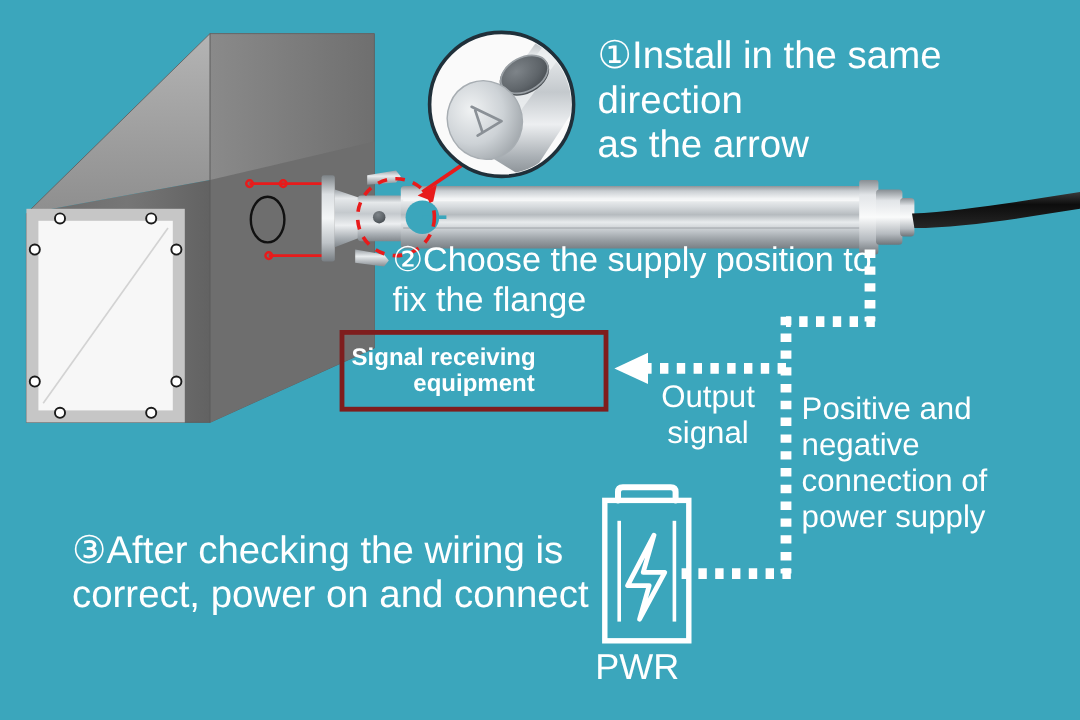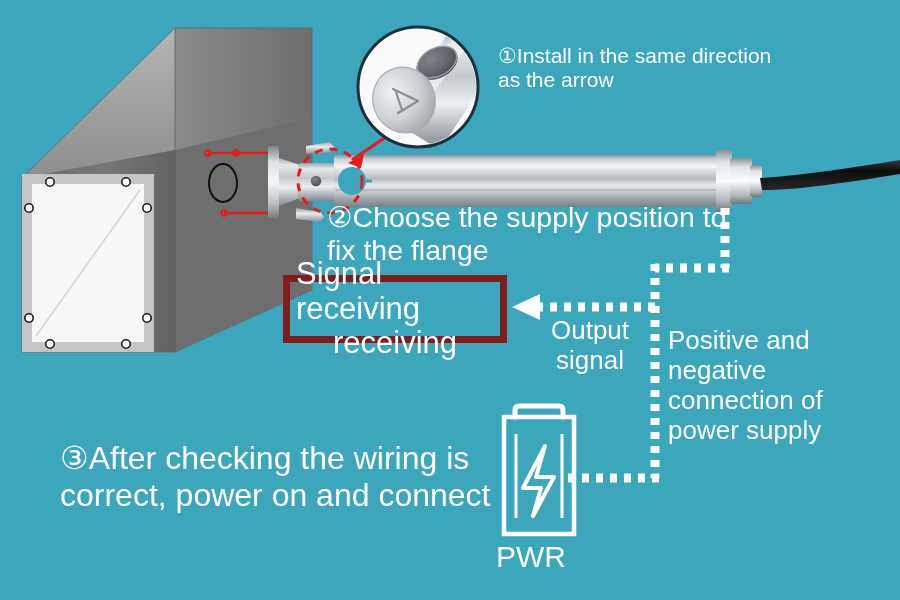--- a/index.html
+++ b/index.html
@@ -8,31 +8,31 @@
     font-family:"Liberation Sans", sans-serif;
     background:#3BA6BC;position:relative;
   }
   #stage{position:absolute;inset:0;width:900px;height:600px;}
   .lay{position:absolute;}
   svg{display:block;}
   .txt{
     position:absolute;color:#ffffff;font-family:"Liberation Sans", sans-serif;
     font-weight:400;line-height:1.16;white-space:pre-line;
   }
-  #step1{left:498px;top:44px;width:400px;font-size:21px;}
+  #step1{left:498px;top:28px;width:400px;font-size:32px;}
   #step2{left:327px;top:201px;width:420px;font-size:28.5px;}
   #step3{left:60px;top:440px;width:470px;font-size:32px;}
   #outputSignal{left:524px;top:315px;width:132px;font-size:26px;text-align:center;}
   #powerText{left:668px;top:325px;width:230px;font-size:26px;}
   #pwrLabel{left:496px;top:540px;width:110px;font-size:30px;}
   #sigBox{
     position:absolute;left:283px;top:275px;width:224px;height:68px;
-    border:7px solid #7f1d1d;box-sizing:border-box;
+    border:4px solid #7f1d1d;box-sizing:border-box;
     display:flex;flex-direction:column;justify-content:center;
-    color:#fff;font-size:31px;line-height:1.12;padding:0 6px;
+    color:#fff;font-size:20px;line-height:1.12;padding:0 6px;font-weight:bold;
   }
   #sigBox .l1{text-align:left;}
   #sigBox .l2{text-align:center;}
 </style>
 </head>
 <body>
 
 <div id="stage">
 
   <svg class="lay" width="900" height="600" viewBox="0 0 900 600">
@@ -225,21 +225,21 @@
 as the arrow</div>
 
   <div class="txt" id="step2">②Choose the supply position to
 fix the flange</div>
 
   <div class="txt" id="step3">③After checking the wiring is
 correct, power on and connect</div>
 
   <div id="sigBox">
     <div class="l1">Signal receiving</div>
-    <div class="l2">receiving</div>
+    <div class="l2">equipment</div>
   </div>
 
   <div class="txt" id="powerText">Positive and
 negative
 connection of
 power supply</div>
 
   <div class="txt" id="outputSignal">Output
 signal</div>
 

